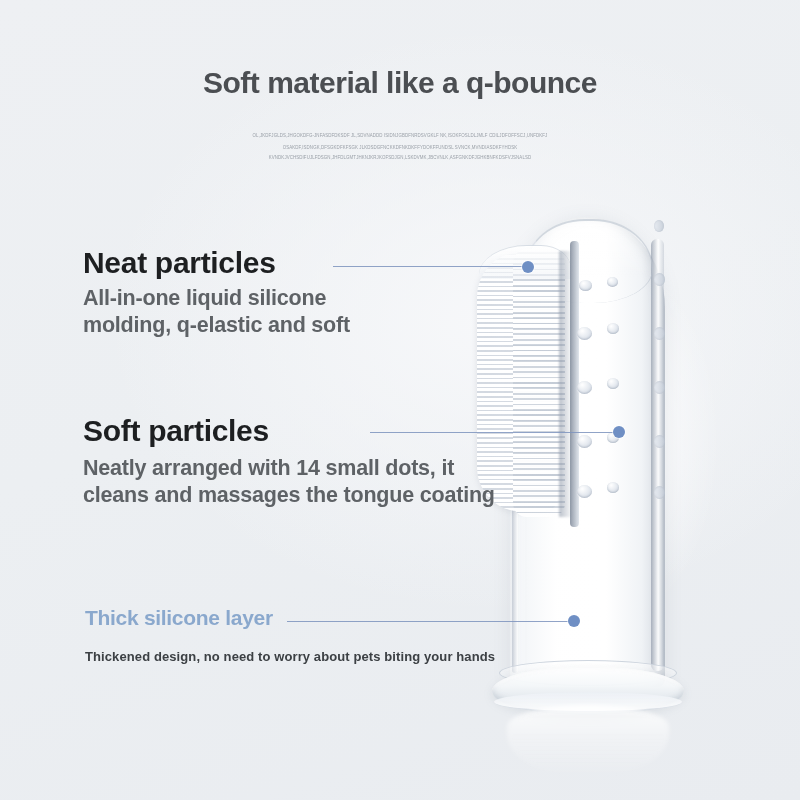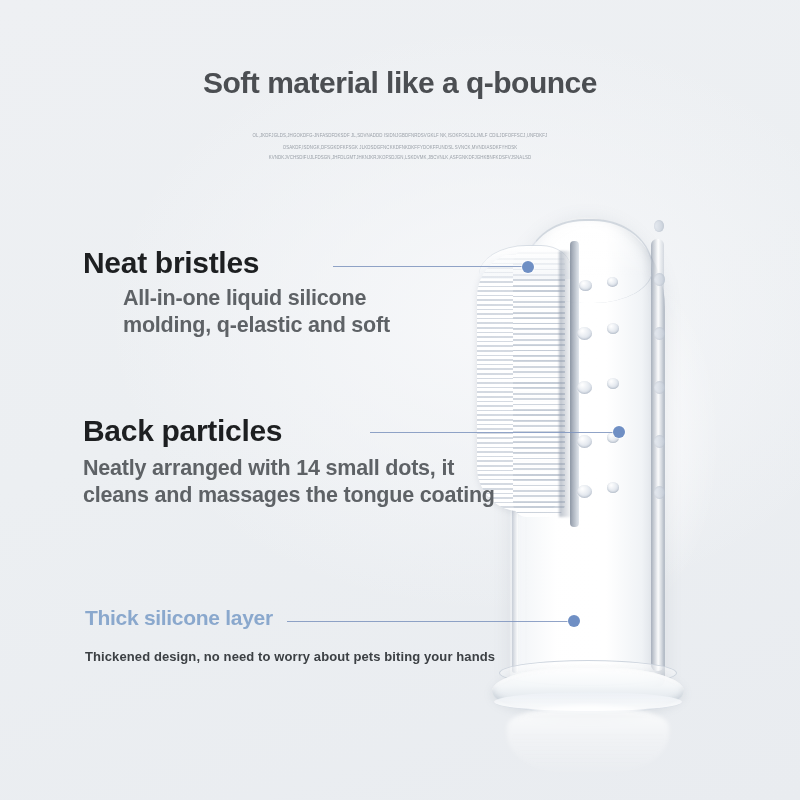--- a/index.html
+++ b/index.html
@@ -59,21 +59,21 @@
     letter-spacing:-0.2px;
   }
   .c-body.small {
     font-size:13px;
     line-height:18px;
     color:#3c4044;
     letter-spacing:0.1px;
   }
 
   #callout-bristles { left:83px; top:246px; }
-  #callout-bristles .c-body { margin-top:5px;margin-left:40px; }
+  #callout-bristles .c-body { margin-top:5px; }
   #callout-particles { left:83px; top:414px; }
   #callout-particles .c-body { margin-top:7px; }
   #callout-layer { left:85px; top:606px; }
   #callout-layer .c-body { margin-top:18px; }
 
   
   .leader { position:absolute; height:1.3px; background:#7d93bd; opacity:.85; }
   .dot {
     position:absolute; width:12px; height:12px; border-radius:50%;
     background:#6f8fc4; box-shadow:0 0 0 1px rgba(255,255,255,.55);
@@ -274,27 +274,27 @@
   <div class="leader" id="leader-1"></div>
   <div class="dot" id="dot-1"></div>
 
   <div class="leader" id="leader-2"></div>
   <div class="dot" id="dot-2"></div>
 
   <div class="leader" id="leader-3"></div>
   <div class="dot" id="dot-3"></div>
 
   <div class="callout" id="callout-bristles">
-    <div class="c-head">Neat bristles</div>
+    <div class="c-head">Neat particles</div>
     <div class="c-body">All-in-one liquid silicone
 molding, q-elastic and soft</div>
   </div>
 
   <div class="callout" id="callout-particles">
-    <div class="c-head">Back particles</div>
+    <div class="c-head">Soft particles</div>
     <div class="c-body">Neatly arranged with 14 small dots, it
 cleans and massages the tongue coating</div>
   </div>
 
   <div class="callout" id="callout-layer">
     <div class="c-head blue">Thick silicone layer</div>
     <div class="c-body small">Thickened design, no need to worry about pets biting your hands</div>
   </div>
 
 </div>

